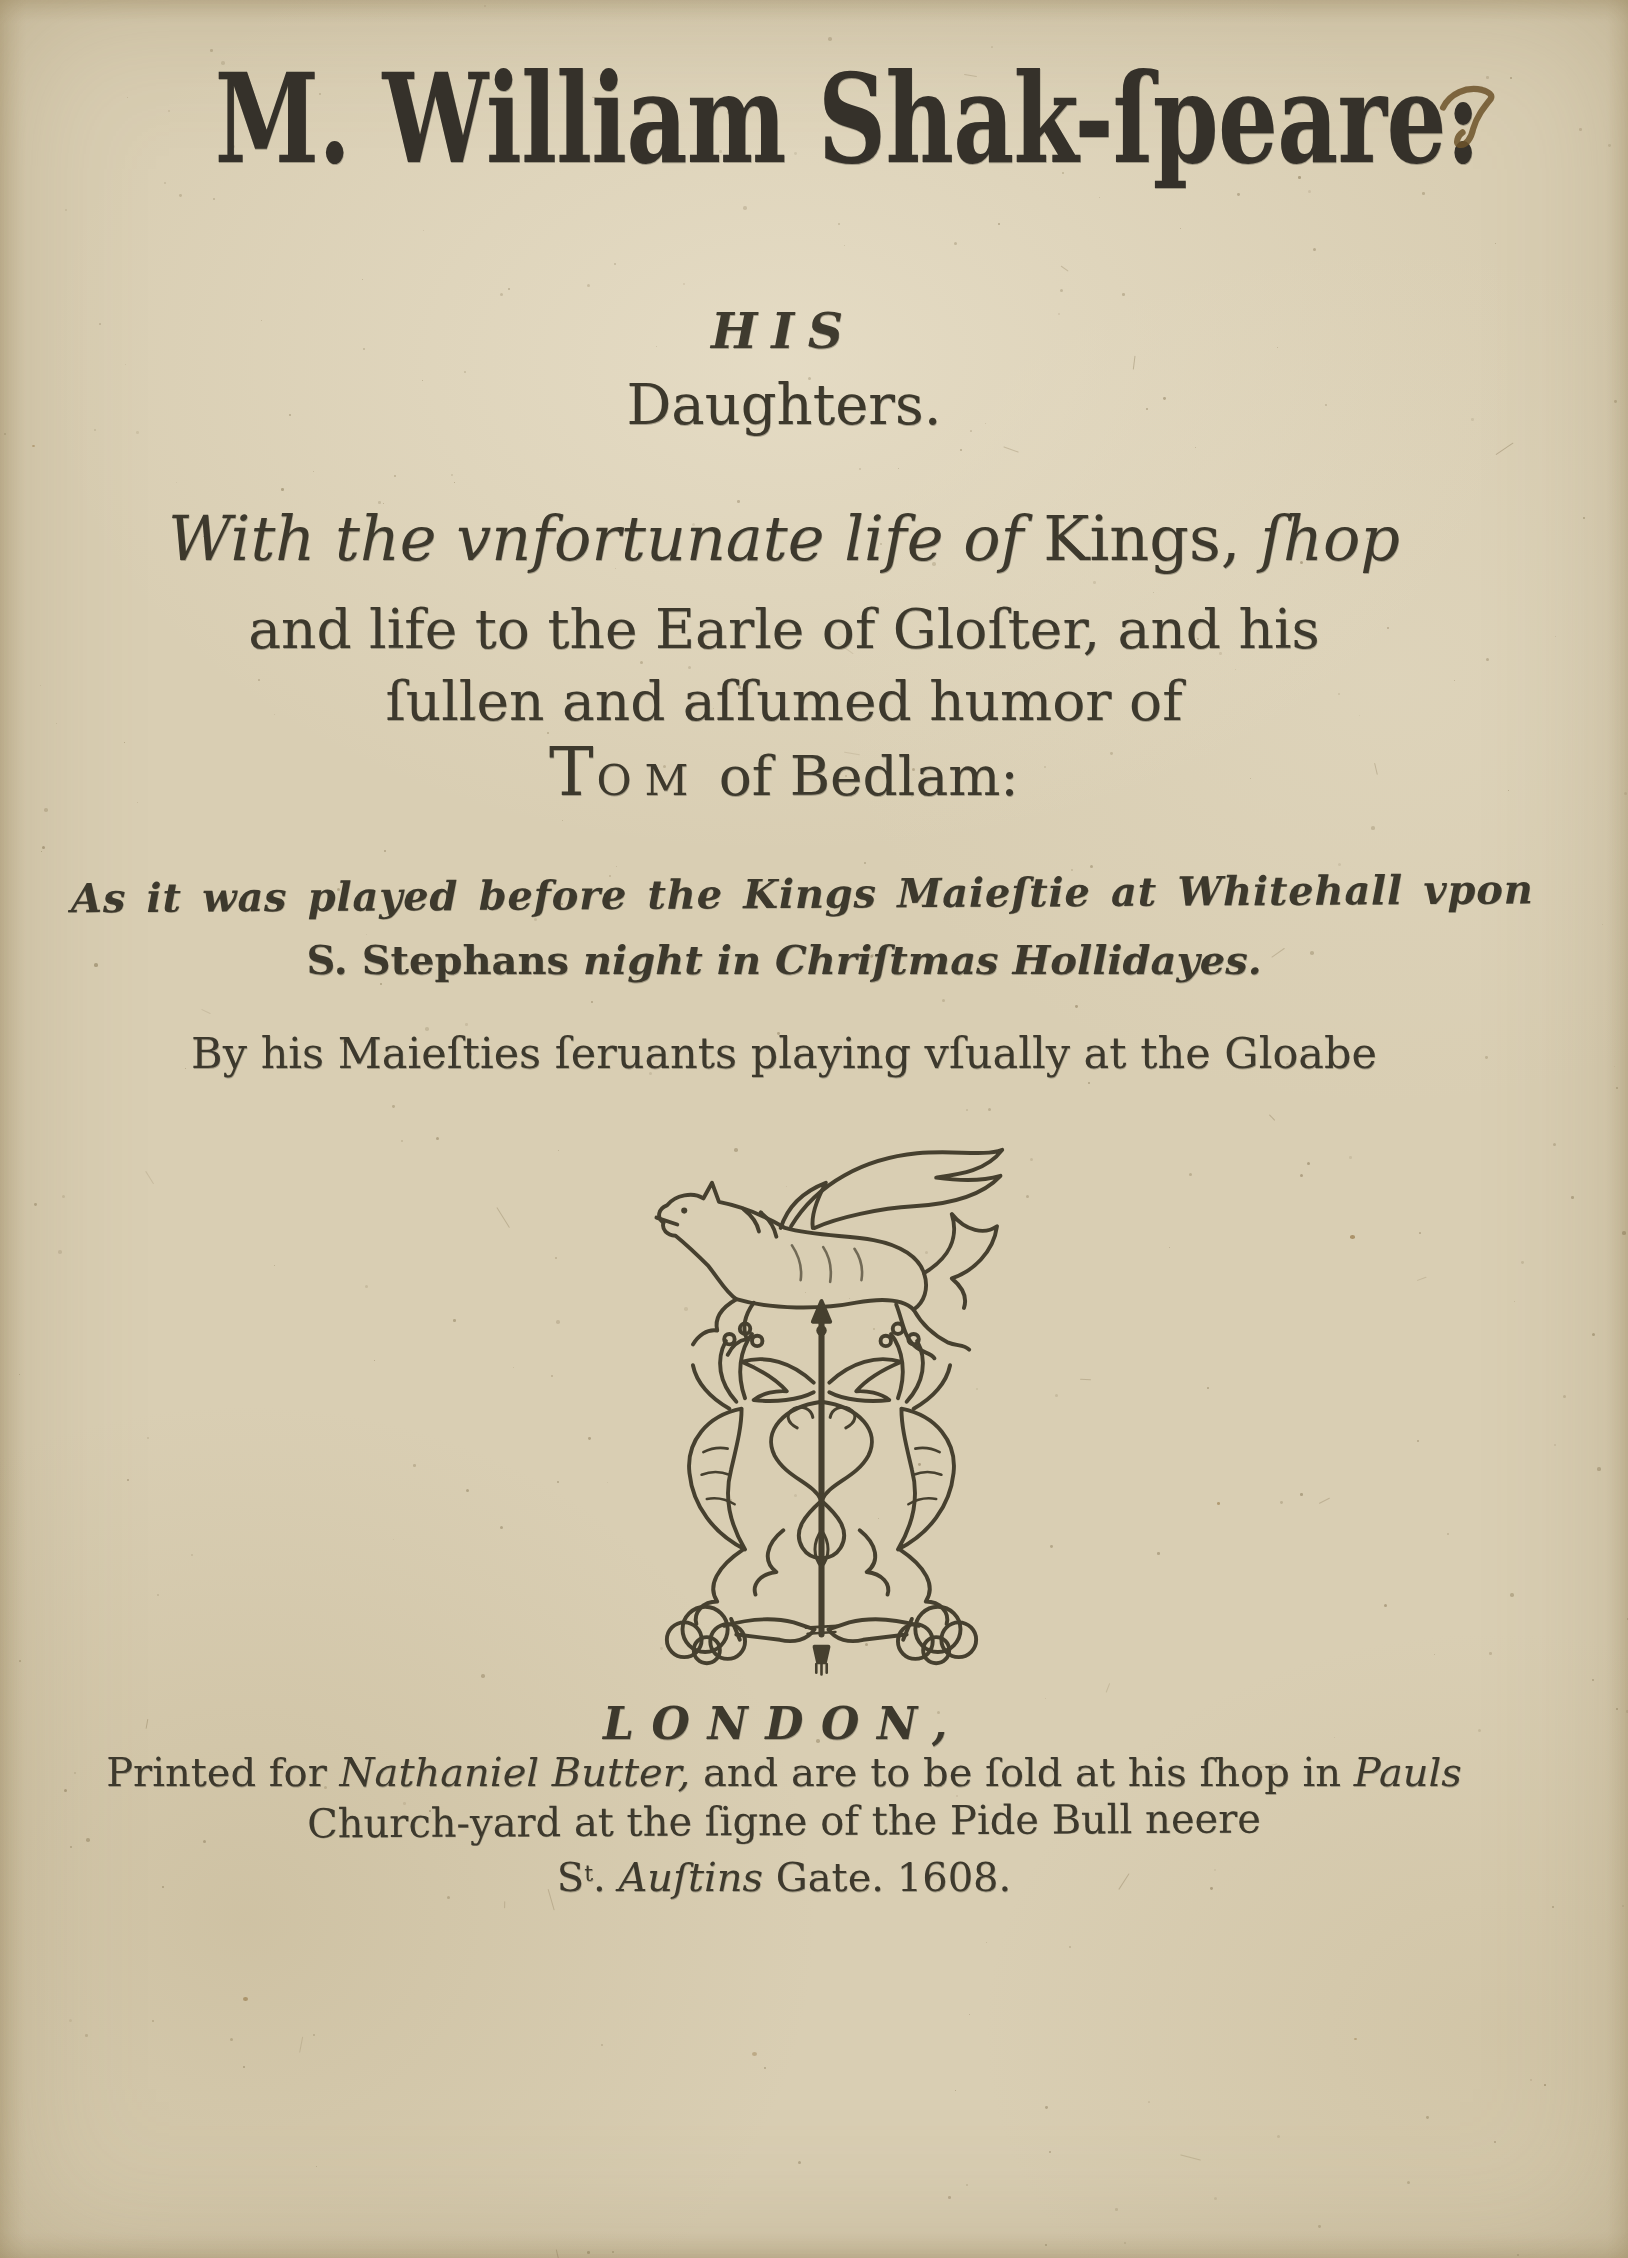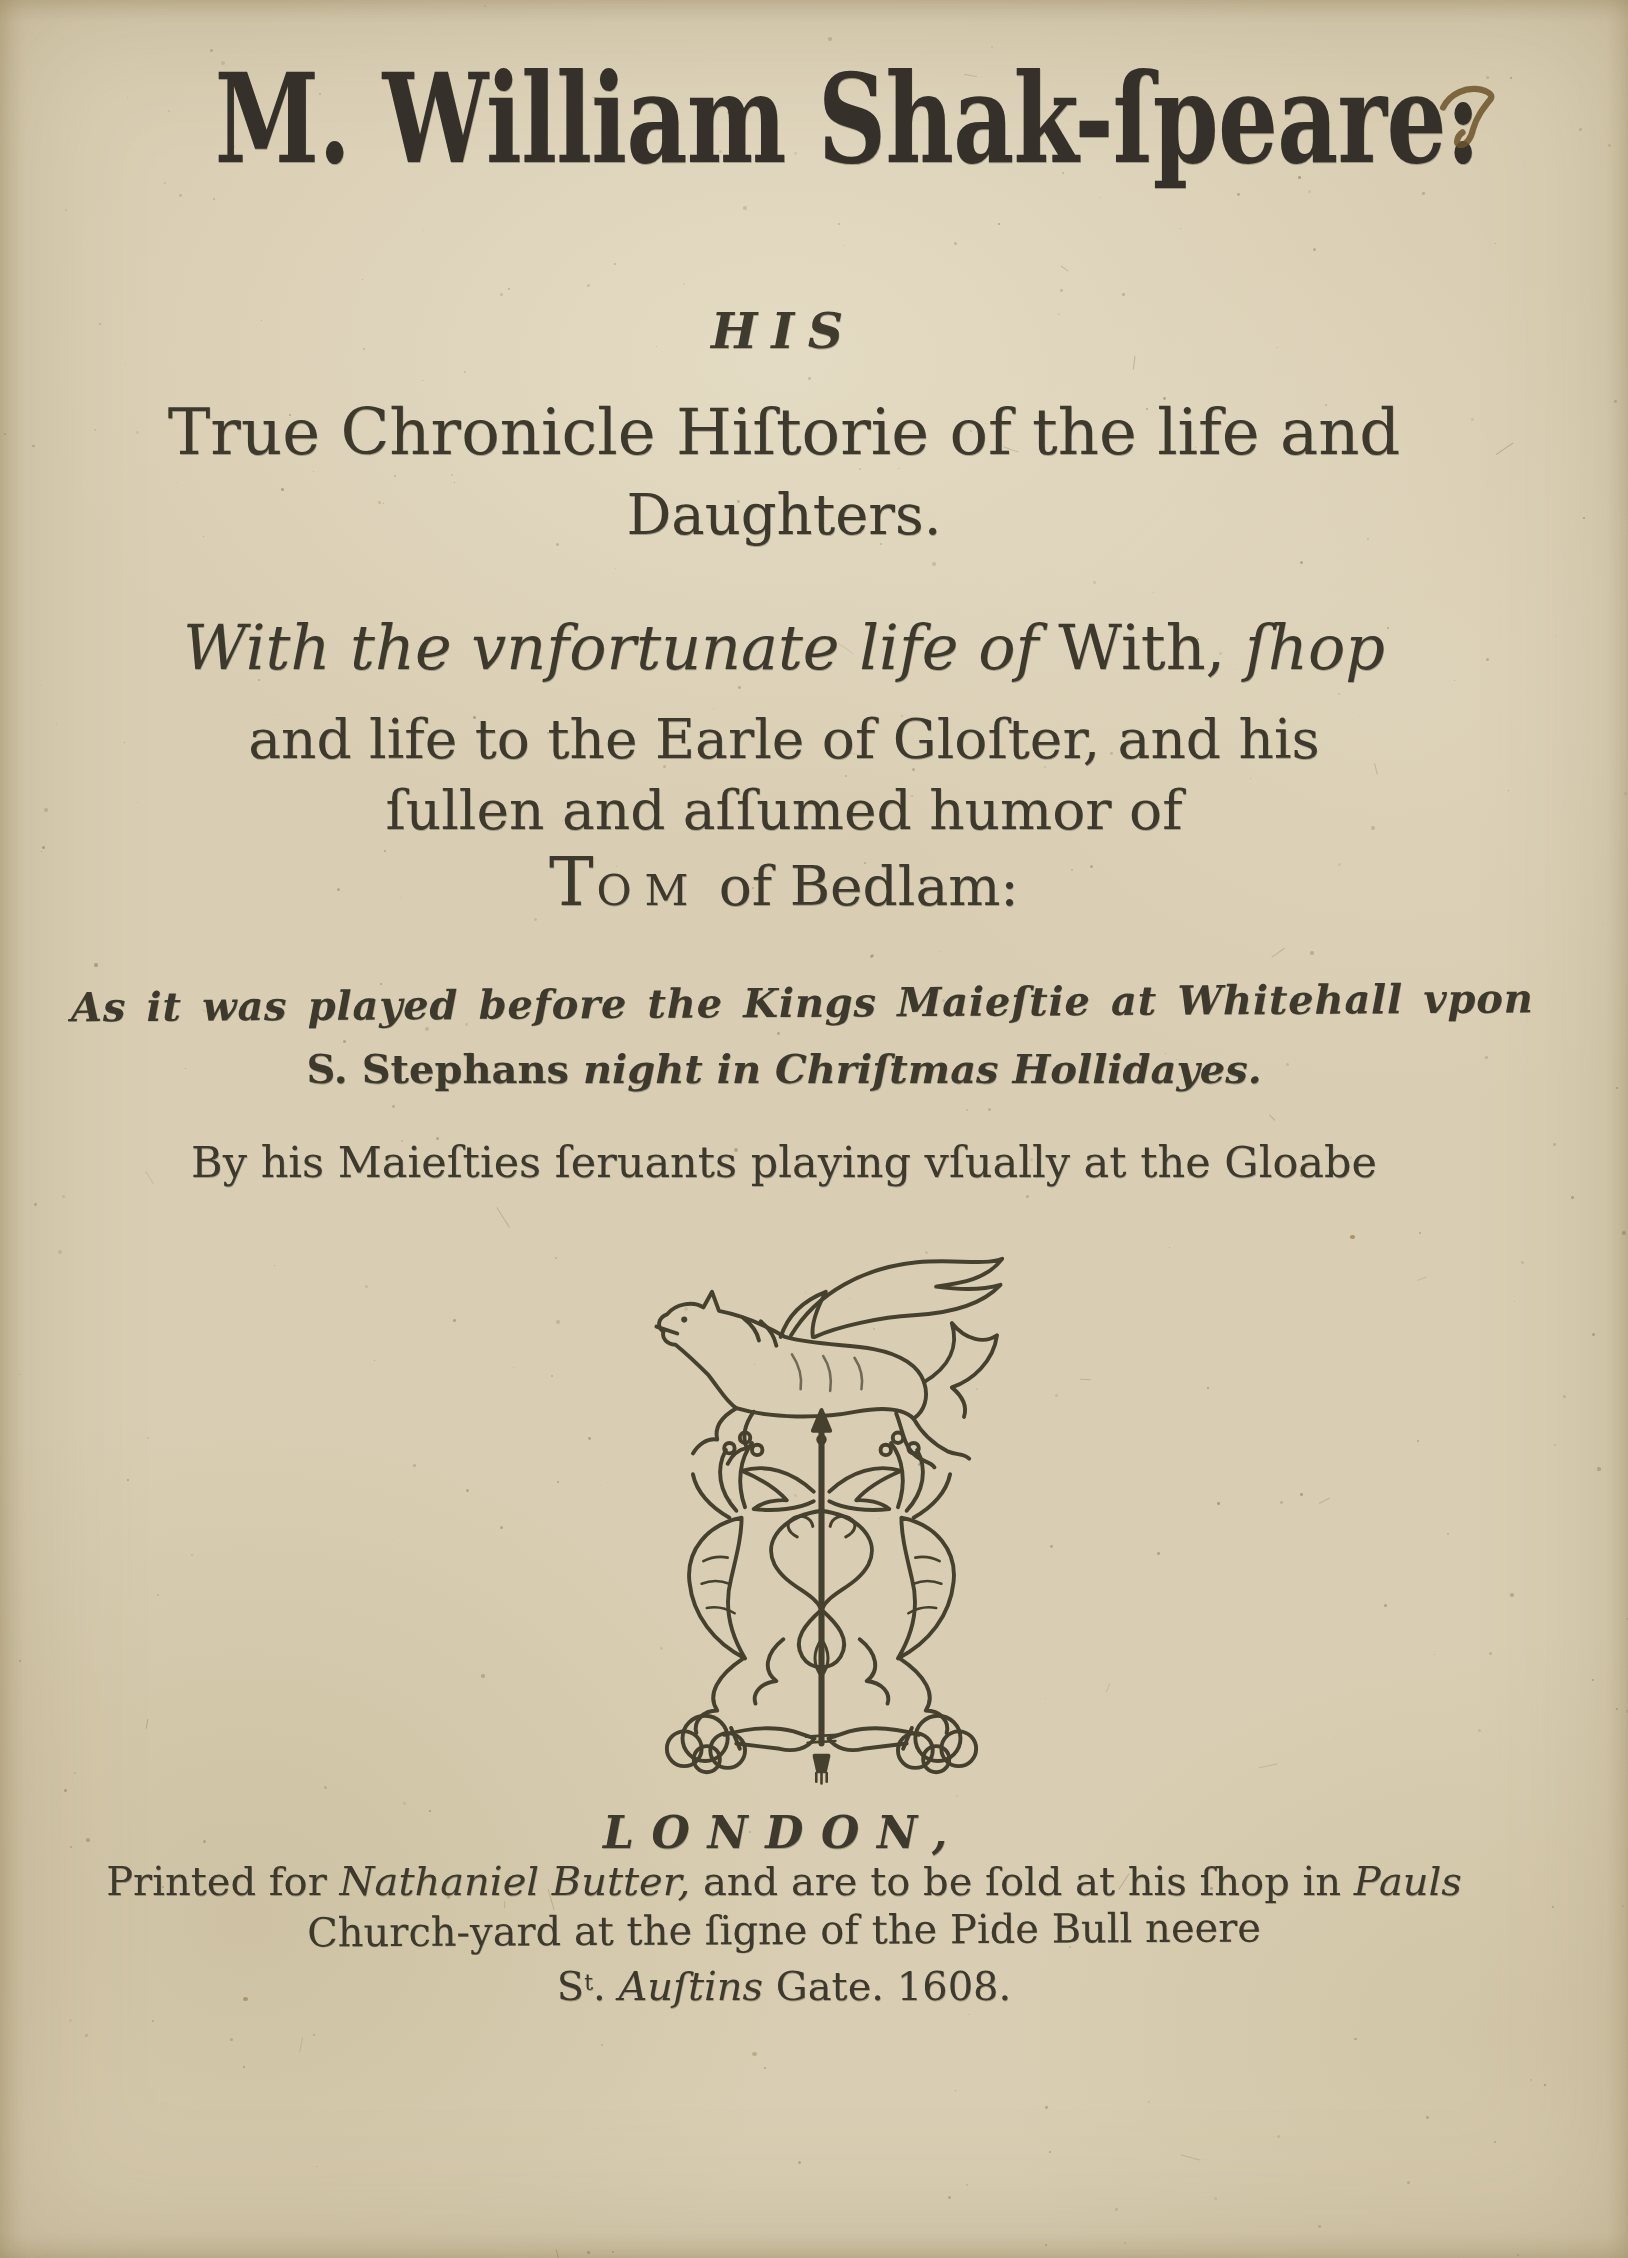--- a/index.html
+++ b/index.html
@@ -406,26 +406,25 @@
   <svg class="handMark" viewBox="0 0 78 96" aria-hidden="true">
     <path d="M8,30 C16,14 34,6 52,10 C60,12 64,16 62,20 C54,30 46,40 42,54 C40,64 34,74 26,72 C22,70 24,62 30,58" fill="none" stroke="#6d532a" stroke-width="7" stroke-linecap="round" opacity=".85"></path>
   </svg>
 
   <div class="content">
 
     <h1 class="title ln">M. William Shak-ſpeare:</h1>
 
     <div class="his ln">HIS</div>
 
-    <div class="mt1 ln">True Chronicle Hiſtorie of the life and</div>
 
 
     <div class="mt3 ln">Daughters.</div>
 
-    <div class="sub1 ln"><span>With the vnfortunate life of </span><span class="roman">With,</span><span> ſhop</span></div>
+    <div class="sub1 ln"><span>With the vnfortunate life of </span><span class="roman">Kings,</span><span> ſhop</span></div>
 
     <div class="sub2 ln">and life to the Earle of Gloſter, and his</div>
 
     <div class="sub3 ln">ſullen and aſſumed humor of</div>
 
     <div class="sub4 ln"><span class="bigT">T</span><span class="smcaps">OM</span><span> of Bedlam:</span></div>
 
     <div class="played1 ln">As it was played before the Kings Maieſtie at Whitehall vpon</div>
 
     <div class="played2 ln"><span>S. Stephans </span><span class="ital">night in Chriſtmas Hollidayes.</span></div>

